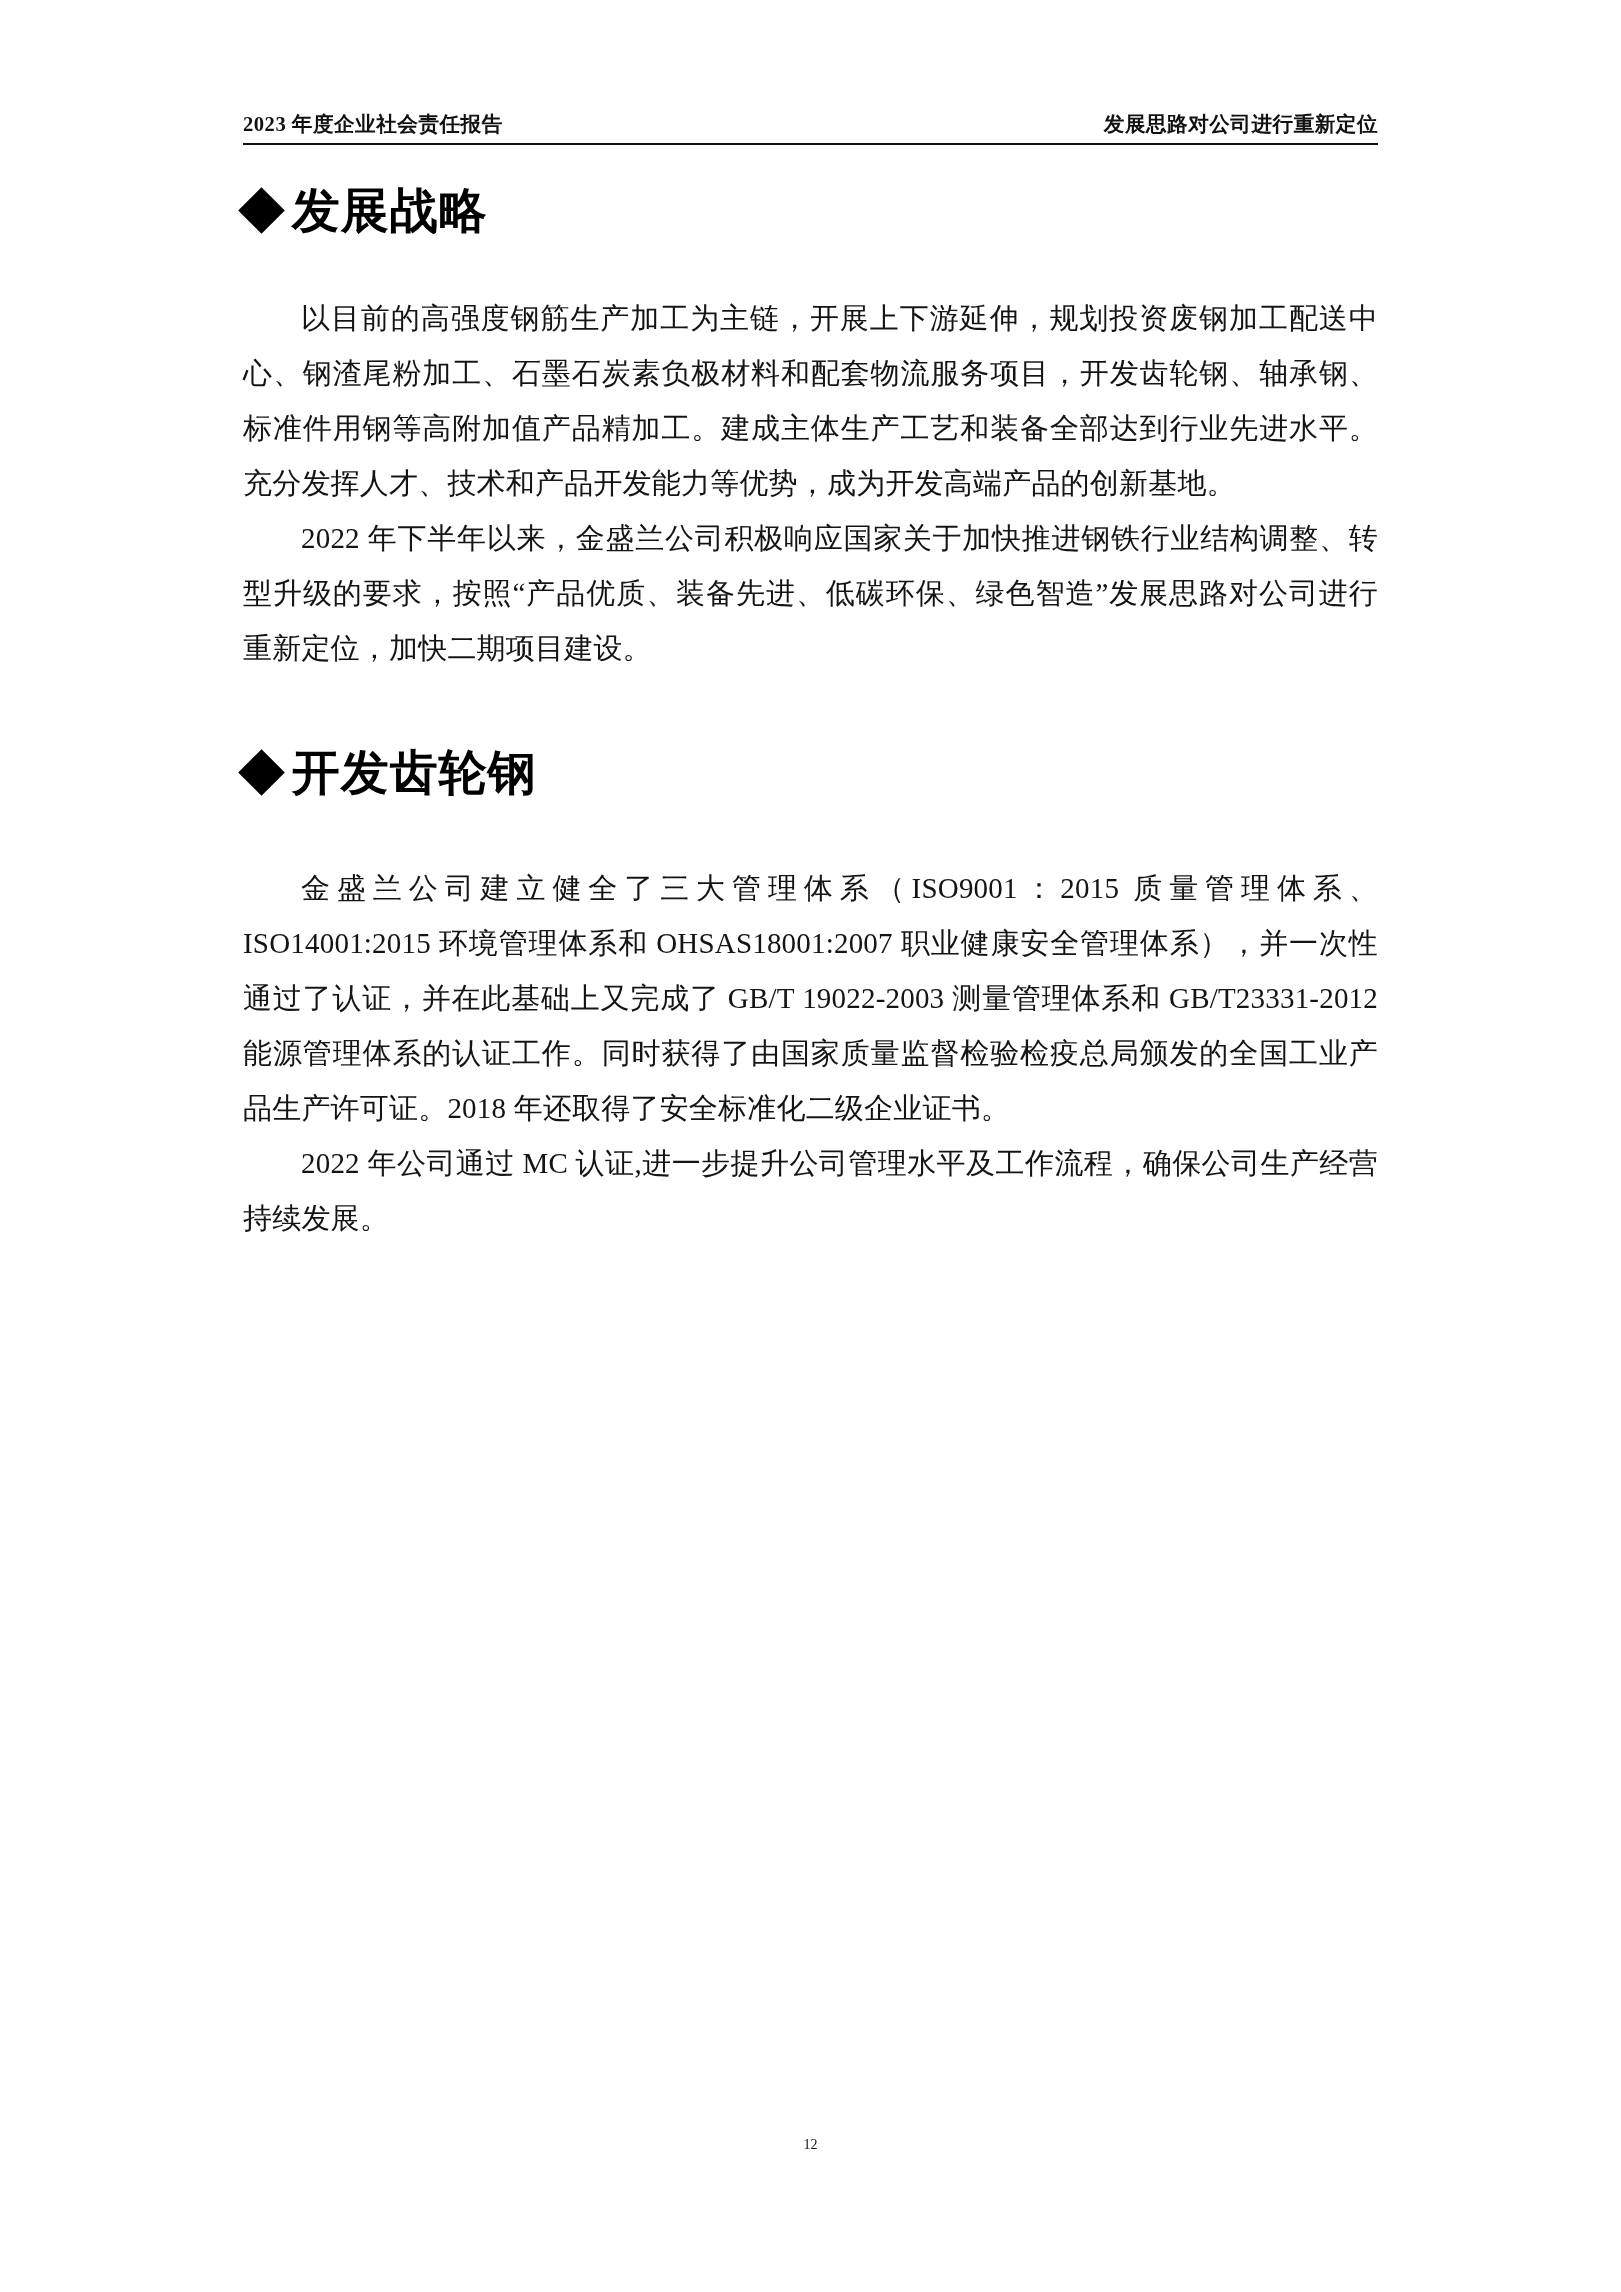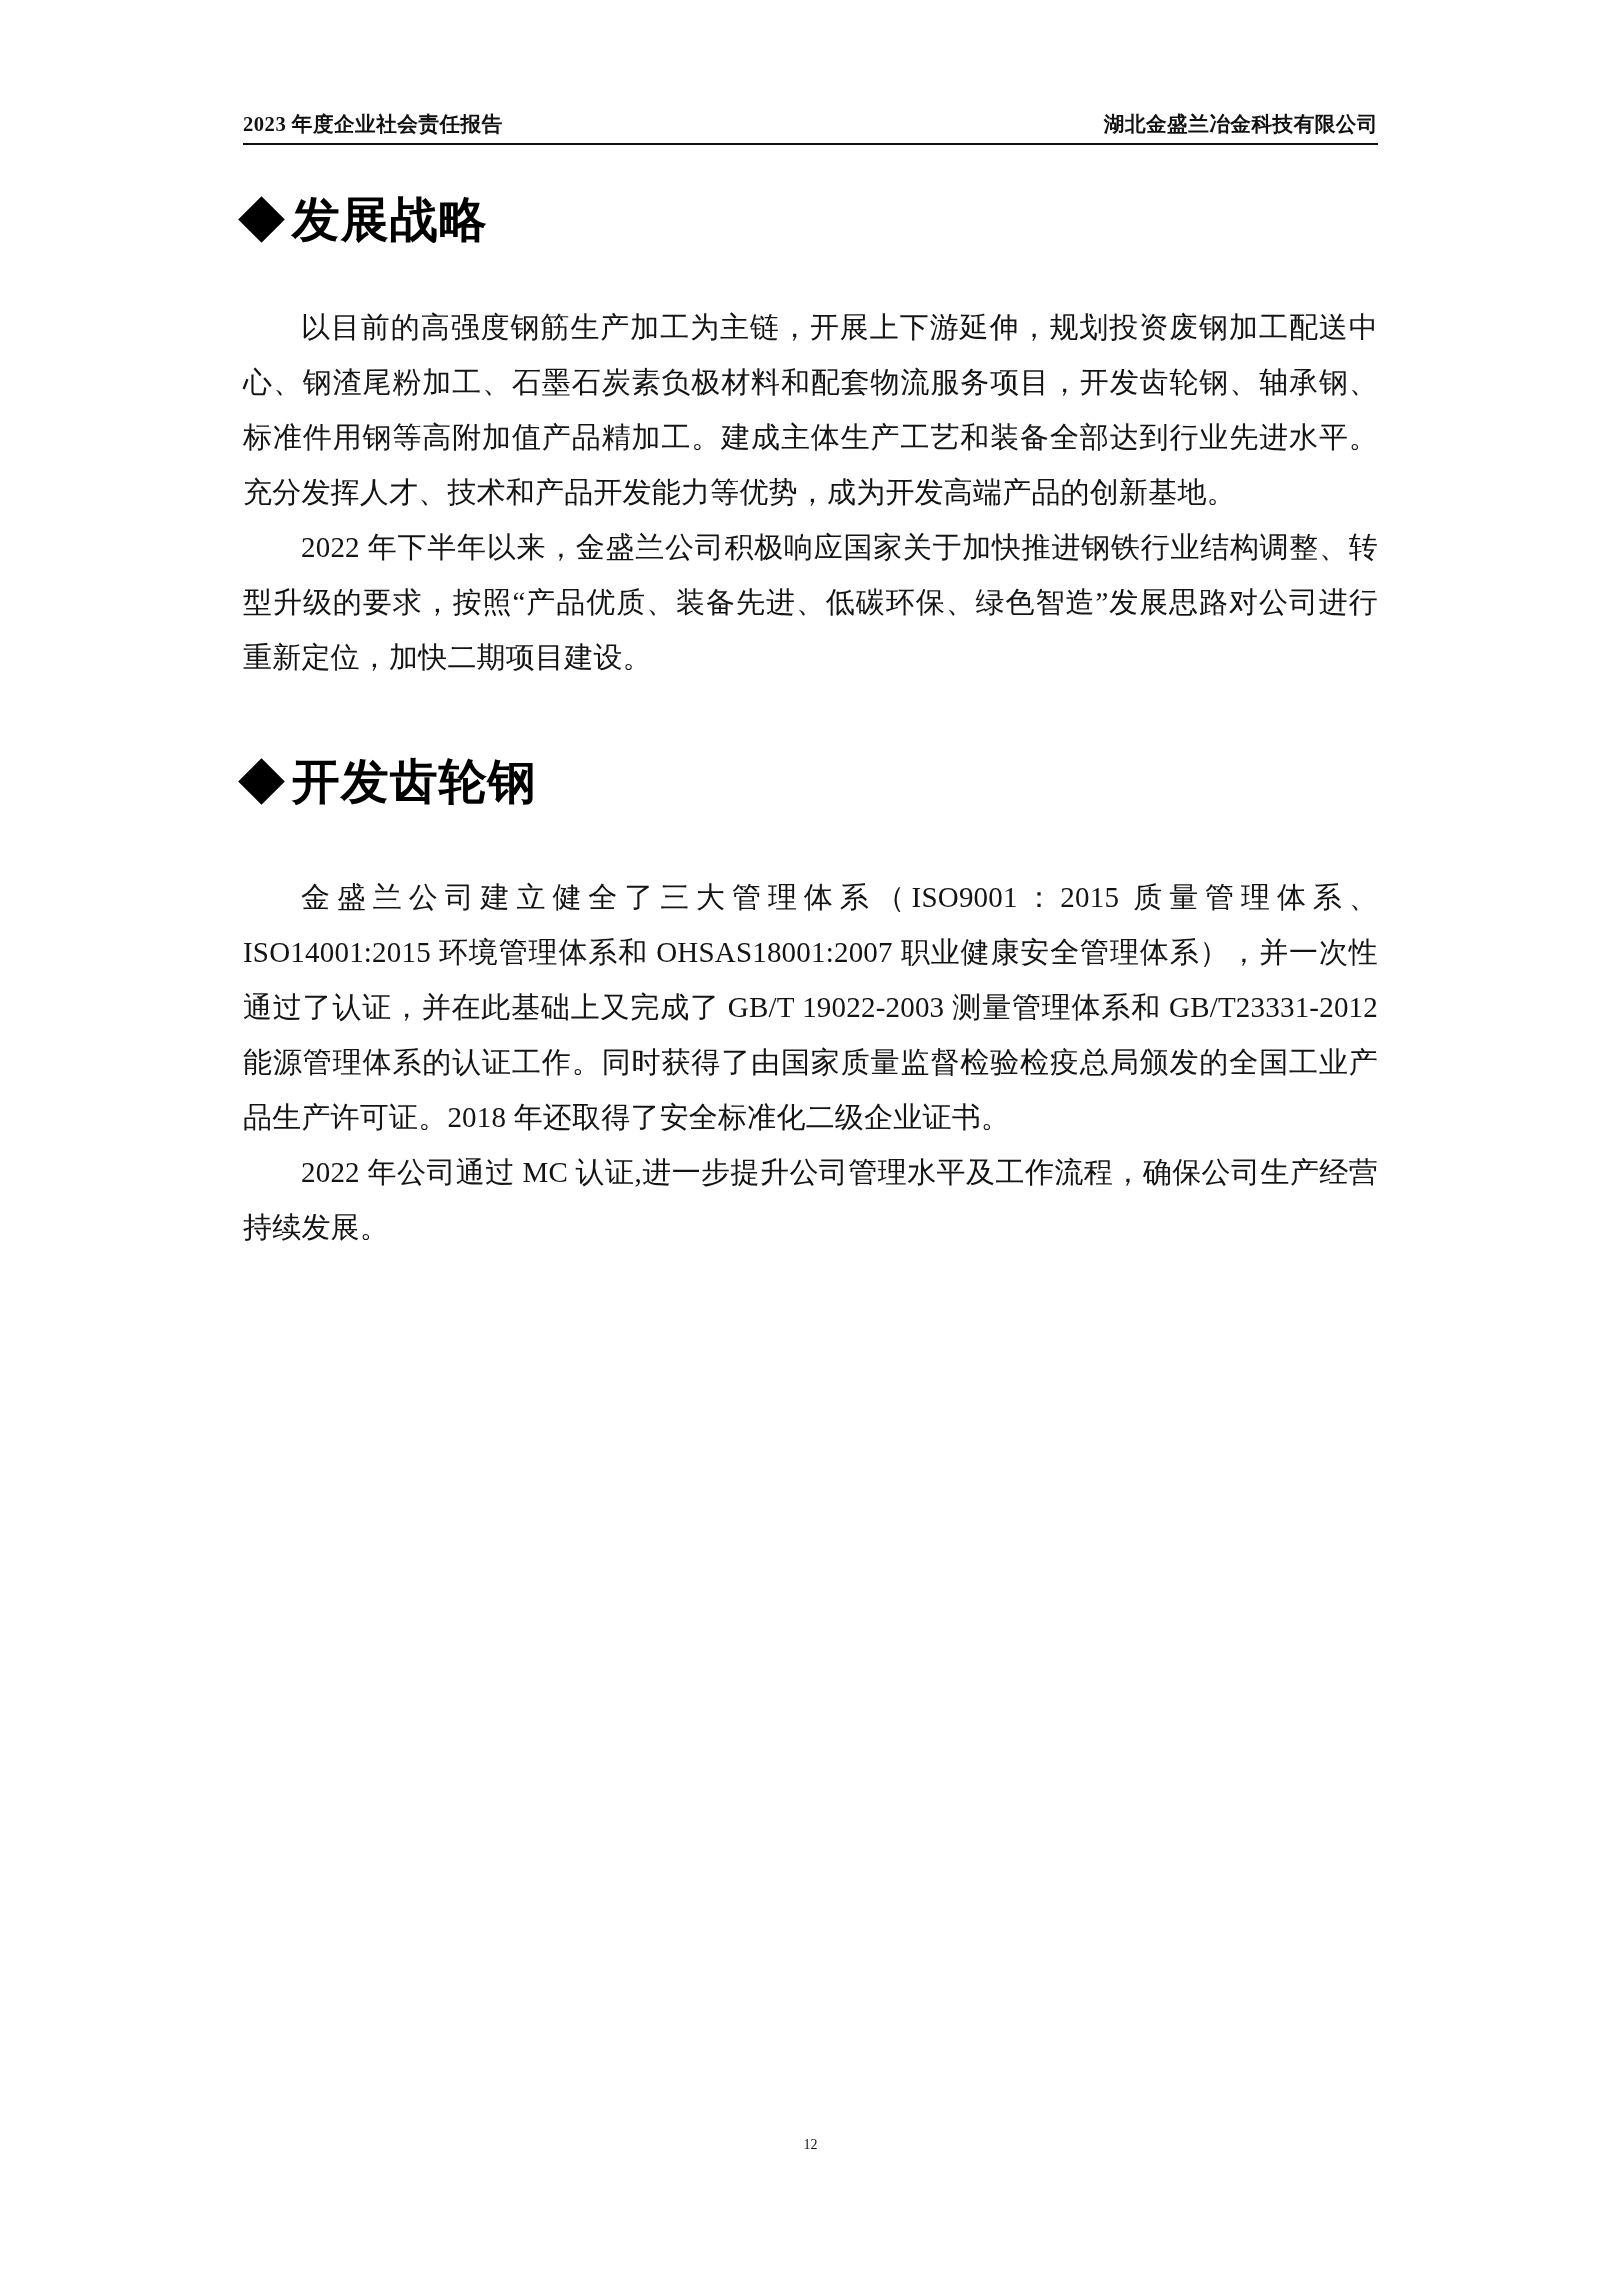--- a/index.html
+++ b/index.html
@@ -41,21 +41,21 @@
     position: absolute;
     left: 243px;
     top: 143px;
     width: 1135px;
     height: 2px;
     background: #111;
   }
   .content {
     position: absolute;
     left: 243px;
-    top: 192px;
+    top: 183px;
     width: 1135px;
   }
   h1.section-title {
     font-size: 48px;
     font-weight: bold;
     margin: 0;
     line-height: 1.15;
     letter-spacing: 1px;
     color: #000;
     display: flex;
@@ -97,21 +97,21 @@
     font-family: "Liberation Serif", serif;
   }
 </style>
 </head>
 <body>
 
 <div class="page">
 
   <div class="header">
     <span>2023 年度企业社会责任报告</span>
-    <span>湖北金盛兰冶金科技有限公司</span>
+    <span>发展思路对公司进行重新定位</span>
   </div>
   <div class="header-rule"></div>
 
   <div class="content">
 
     <h1 class="section-title sec1">
       <span class="diamond"></span>
       <span>发展战略</span>
     </h1>
 

